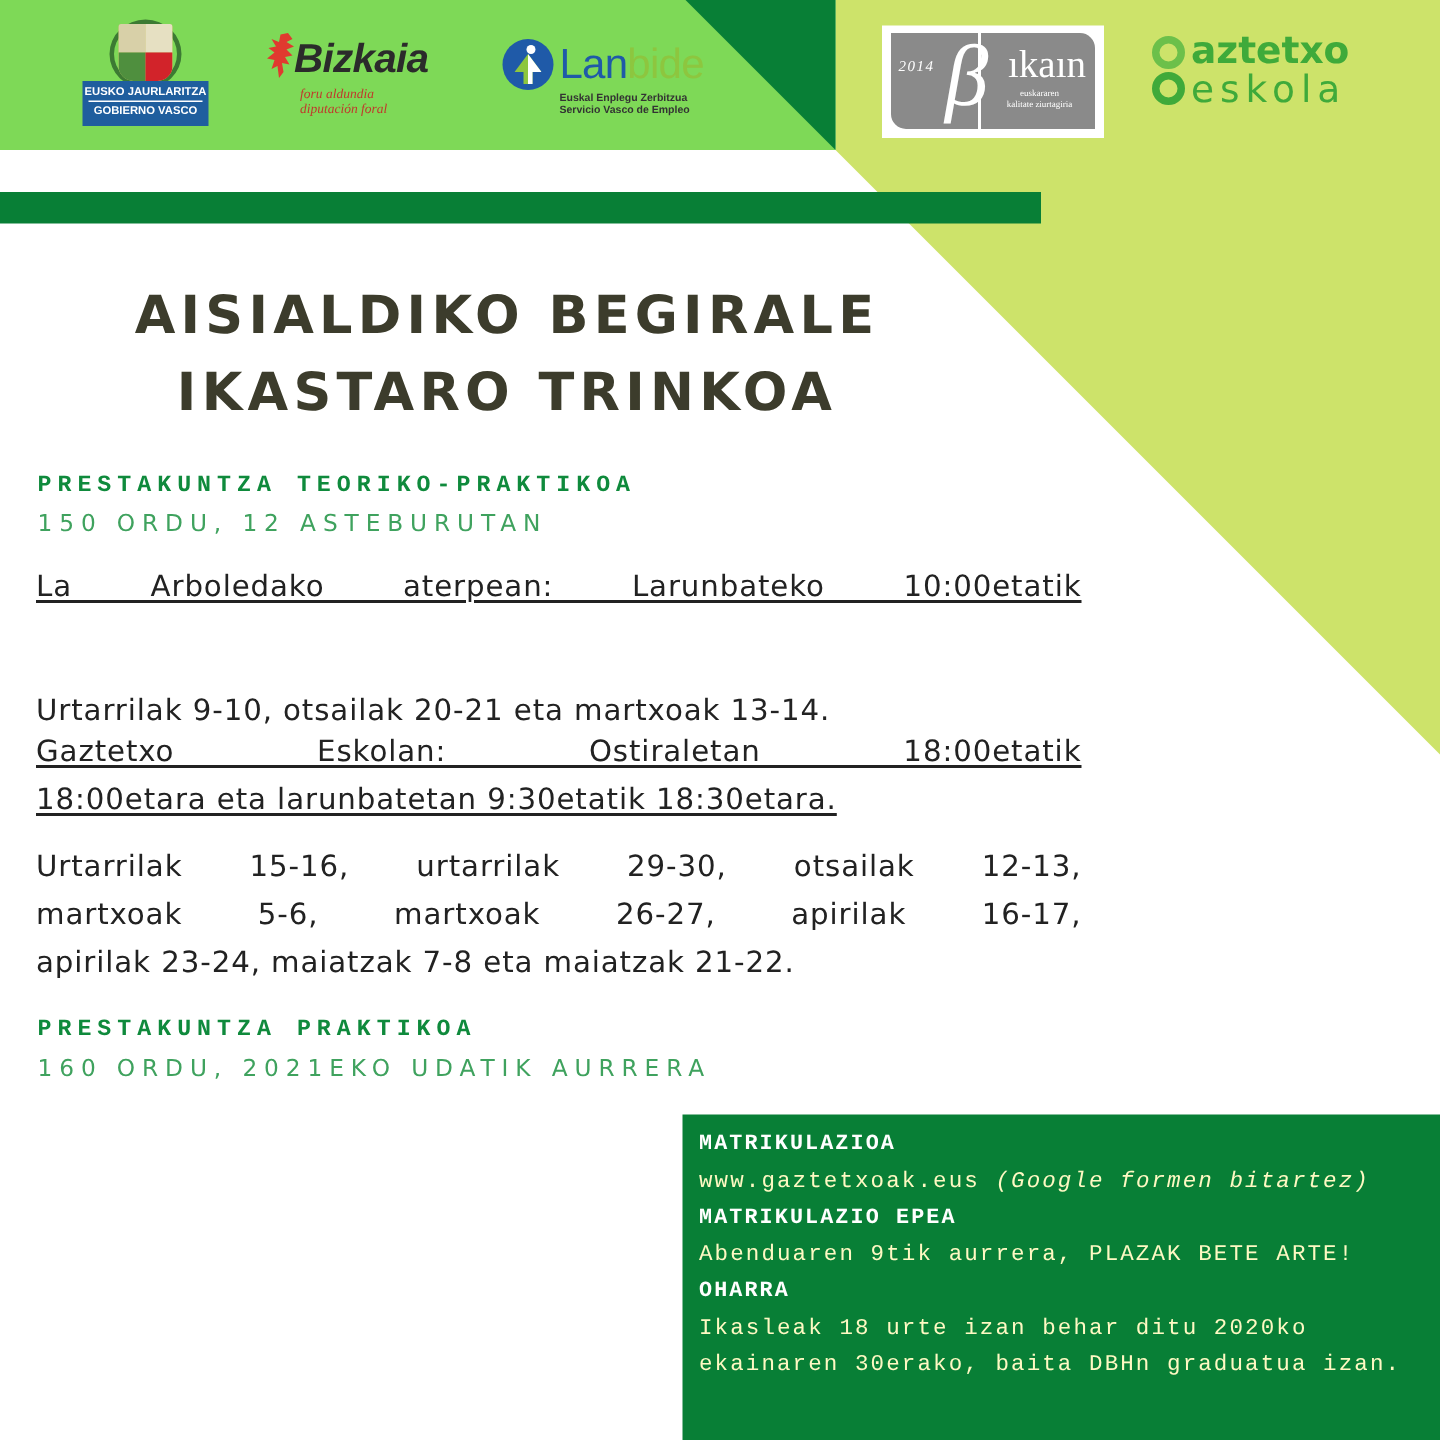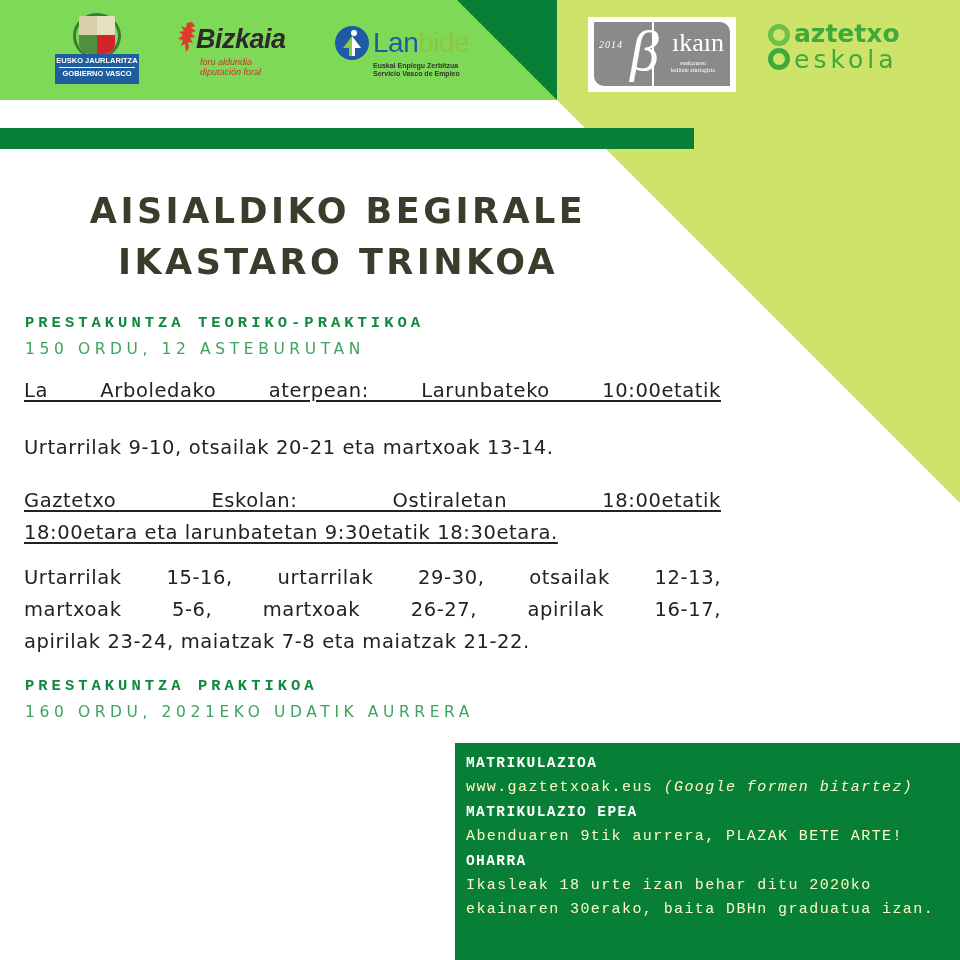--- a/index.html
+++ b/index.html
@@ -14,21 +14,21 @@
   .ej-q3 { position:absolute; left:0; top:19px; width:18px; height:19px; background:#4f8f3e; }
   .ej-q4 { position:absolute; left:18px; top:19px; width:18px; height:19px; background:#d2232a; }
   .ej-wreath { position:absolute; left:18px; top:-3px; width:48px; height:46px; border-radius:50%; border:3px solid #3c7a33; box-sizing:border-box; }
   .ej-label { position: absolute; left: 0; top: 38px; width: 84px; height: 30px; background: #1f5e9e; color: #fff; font-family: "Liberation Sans", sans-serif; font-weight: bold; font-size: 7.5px; line-height: 12px; text-align: center; padding-top: 1px; box-sizing: border-box; }
   .ej-label span { display:block; }
   .ej-label .sep { height:1px; background:#fff; margin:0 4px; }
 
   .logo-bizkaia { left: 178px; top: 20px; width: 130px; height: 60px; }
   .bz-leaf { position:absolute; left:0; top:2px; width:20px; height:30px; }
   .bz-name { position:absolute; left:18px; top:4px; font-family:"Liberation Sans", sans-serif; font-style: italic; font-weight: bold; font-size: 27px; color:#2b2b2b; letter-spacing:-0.5px; }
-  .bz-sub { position:absolute; left:22px; top:37px; font-family:Liberation Sans, sans-serif; font-style: italic; font-size:9px; line-height:10px; color:#c0392b; }
+  .bz-sub { position:absolute; left:22px; top:37px; font-family:Liberation Serif, serif; font-style: italic; font-size:9px; line-height:10px; color:#c0392b; }
 
   .logo-lanbide { left: 335px; top: 26px; width: 140px; height: 55px; }
   .lb-circle { position:absolute; left:0; top:0; width:34px; height:34px; border-radius:50%; background:#1f5aa8; }
   .lb-arrow { position:absolute; left:8px; top:4px; width:18px; height:26px; }
   .lb-name { position:absolute; left:38px; top:0px; font-family:"Liberation Sans", sans-serif; font-size:28px; line-height:34px; color:#1f5aa8; letter-spacing:-0.5px; }
   .lb-name .bide { color:#8dc63f; }
   .lb-sub { position:absolute; left:38px; top:36px; font-family:"Liberation Sans", sans-serif; font-weight:bold; font-size:7px; line-height:8px; color:#333; }
 
   .logo-bikain { left: 588px; top: 17px; width: 148px; height: 75px; background: #fff; }
   .bk-left { position:absolute; left:6px; top:5px; width:58px; height:64px; background:#8a8a8a; border-radius: 0 0 0 10px; }
@@ -131,21 +131,21 @@
   <div>AISIALDIKO BEGIRALE</div>
   <div>IKASTARO TRINKOA</div>
 </h1>
 
 <div class="abs sec-head" style="top:314px;">PRESTAKUNTZA TEORIKO-PRAKTIKOA</div>
 <div class="abs sec-sub" style="top:340px;">150 ORDU, 12 ASTEBURUTAN</div>
 
 <div class="abs body-text" style="top:375px;">
   <div class="underline just-line">La Arboledako aterpean: Larunbateko 10:00etatik</div>
 </div>
-<div class="abs body-text" style="top:432px;">Urtarrilak 9-10, otsailak 20-21 eta martxoak 13-14.</div>
+<div class="abs body-text" style="top:458px;">Urtarrilak 9-10, otsailak 20-21 eta martxoak 13-14.</div>
 
 <div class="abs body-text" style="top:485px;">
   <div class="underline just-line">Gaztetxo Eskolan: Ostiraletan 18:00etatik</div>
   <div class="underline">18:00etara eta larunbatetan 9:30etatik 18:30etara.</div>
 </div>
 
 <div class="abs body-text" style="top:562px;">
   <div class="just-line">Urtarrilak 15-16, urtarrilak 29-30, otsailak 12-13,</div>
   <div class="just-line">martxoak 5-6, martxoak 26-27, apirilak 16-17,</div>
   <div>apirilak 23-24, maiatzak 7-8 eta maiatzak 21-22.</div>

